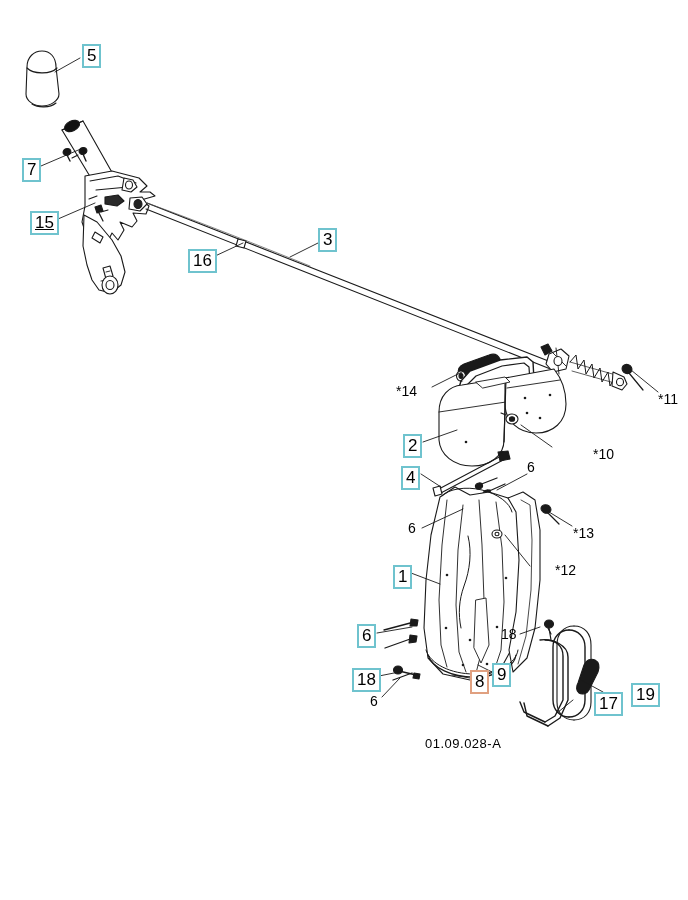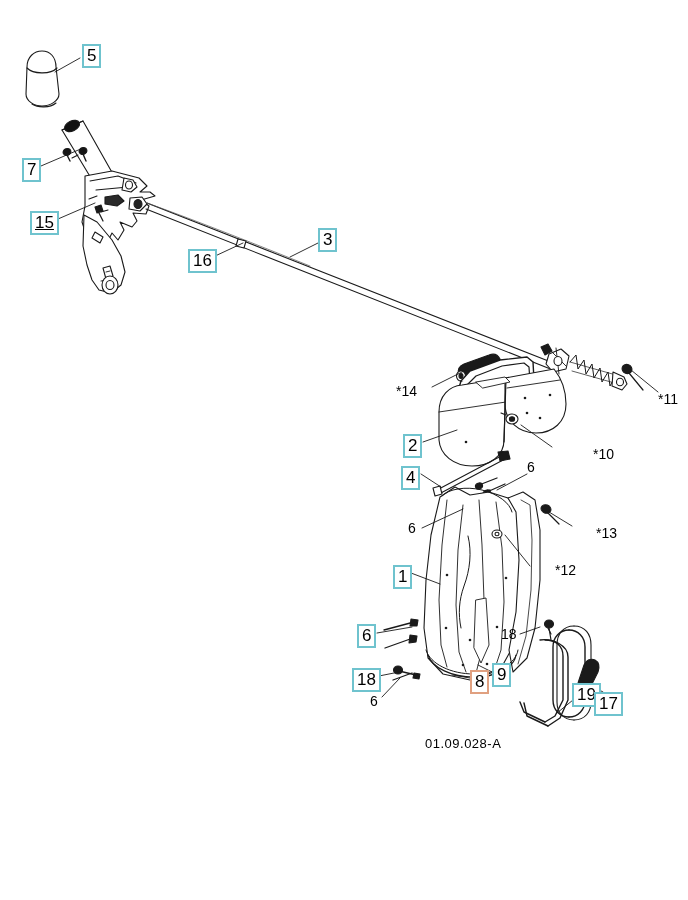--- a/index.html
+++ b/index.html
@@ -325,28 +325,28 @@
       <div class="callout boxed" style="left: 30px; top: 211px; text-decoration: underline;">15</div>
       <div class="callout boxed" style="left: 188px; top: 249px;">16</div>
       <div class="callout boxed" style="left: 318px; top: 228px;">3</div>
       <div class="callout plain" style="left: 396px; top: 384px;">*14</div>
       <div class="callout plain" style="left: 658px; top: 392px;">*11</div>
       <div class="callout boxed" style="left: 403px; top: 434px;">2</div>
       <div class="callout plain" style="left: 553px; top: 447px; margin-left: 40px;">*10</div>
       <div class="callout boxed" style="left: 401px; top: 466px;">4</div>
       <div class="callout plain" style="left: 527px; top: 460px;">6</div>
       <div class="callout plain" style="left: 408px; top: 521px;">6</div>
-      <div class="callout plain" style="left: 596px; top: 526px;">*13</div>
+      <div class="callout plain" style="left: 573px; top: 526px;">*13</div>
       <div class="callout boxed" style="left: 393px; top: 565px;">1</div>
       <div class="callout plain" style="left: 531px; top: 563px; padding-left: 24px;">*12</div>
       <div class="callout boxed" style="left: 357px; top: 624px;">6</div>
       <div class="callout plain" style="left: 501px; top: 627px;">18</div>
       <div class="callout boxed" style="left: 352px; top: 668px;">18</div>
       <div class="callout boxed highlight" style="left: 470px; top: 670px;">8</div>
       <div class="callout boxed" style="left: 492px; top: 663px;">9</div>
-      <div class="callout boxed" style="left: 572px; top: 683px;">19</div>
+      <div class="callout boxed" style="left: 631px; top: 683px;">19</div>
       <div class="callout plain" style="left: 370px; top: 694px;">6</div>
       <div class="callout boxed" style="left: 594px; top: 692px;">17</div>
     </div>
 
   <div class="partnum" style="left:425px; top:736px;">01.09.028-A</div>
 
 </div>
 
 </body></html>

